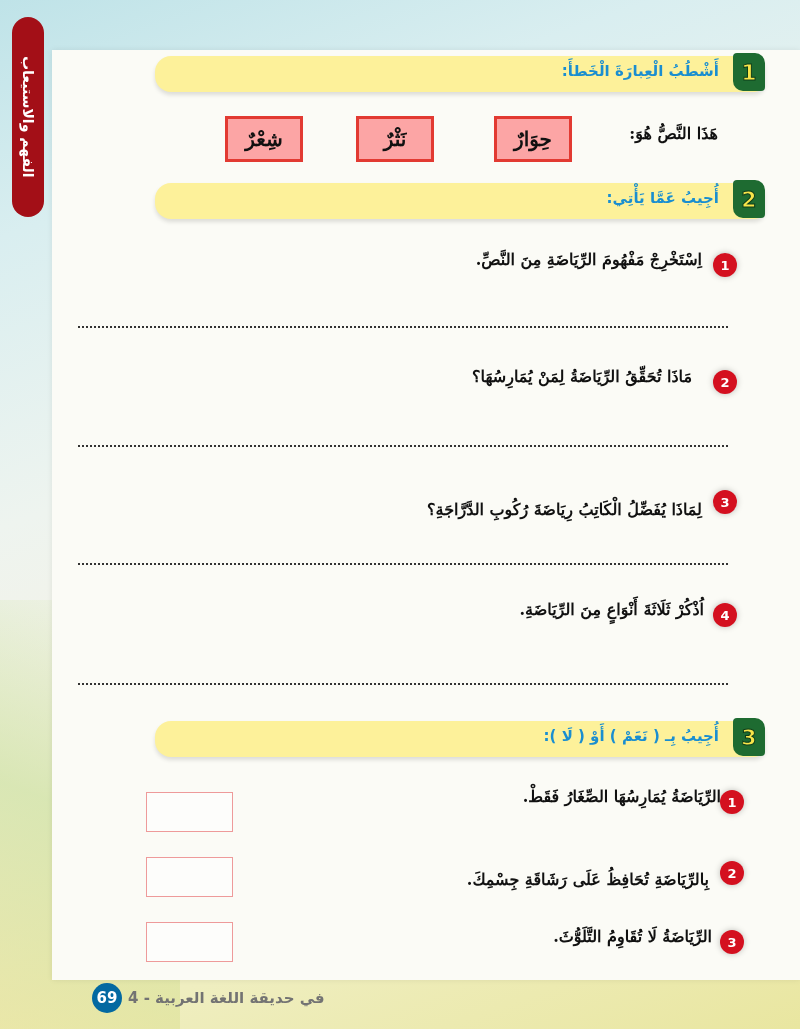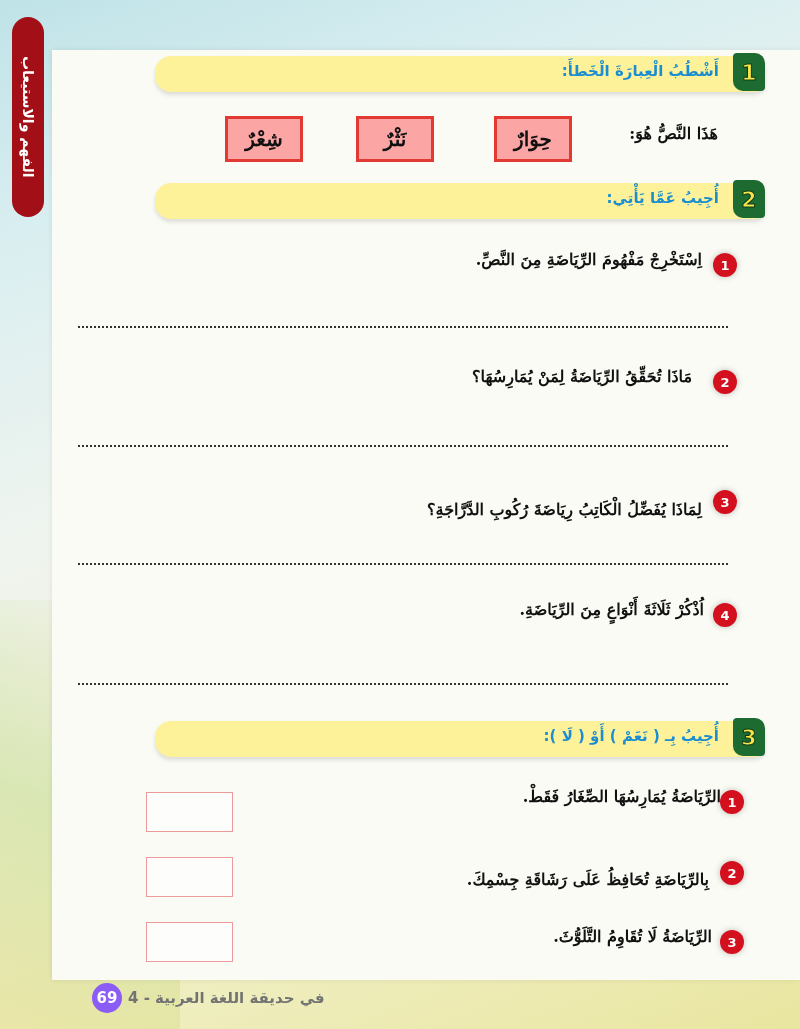--- a/index.html
+++ b/index.html
@@ -65,21 +65,21 @@
     border-bottom: 2px dotted #333;
   }
   .answer-box {
     position: absolute; left: 146px; width: 87px; height: 40px;
     border: 1px solid #ee9a9a; background: #fdfdfb; box-sizing: border-box;
   }
   .footer {
     position: absolute; left: 92px; top: 983px; display: flex; align-items: center; gap: 6px;
   }
   .page-num {
-    width: 30px; height: 30px; border-radius: 50%; background: #8b5cf6;
+    width: 30px; height: 30px; border-radius: 50%; background: #0369a1;
     color: #fff; font-family: "DejaVu Sans", sans-serif; font-weight: bold; font-size: 15px;
     display: flex; align-items: center; justify-content: center;
   }
   .footer-title {
     font-family: "DejaVu Sans", sans-serif; font-weight: bold; font-size: 15px; color: #737373; direction: rtl;
   }
 </style>
 </head>
 <body>
 

